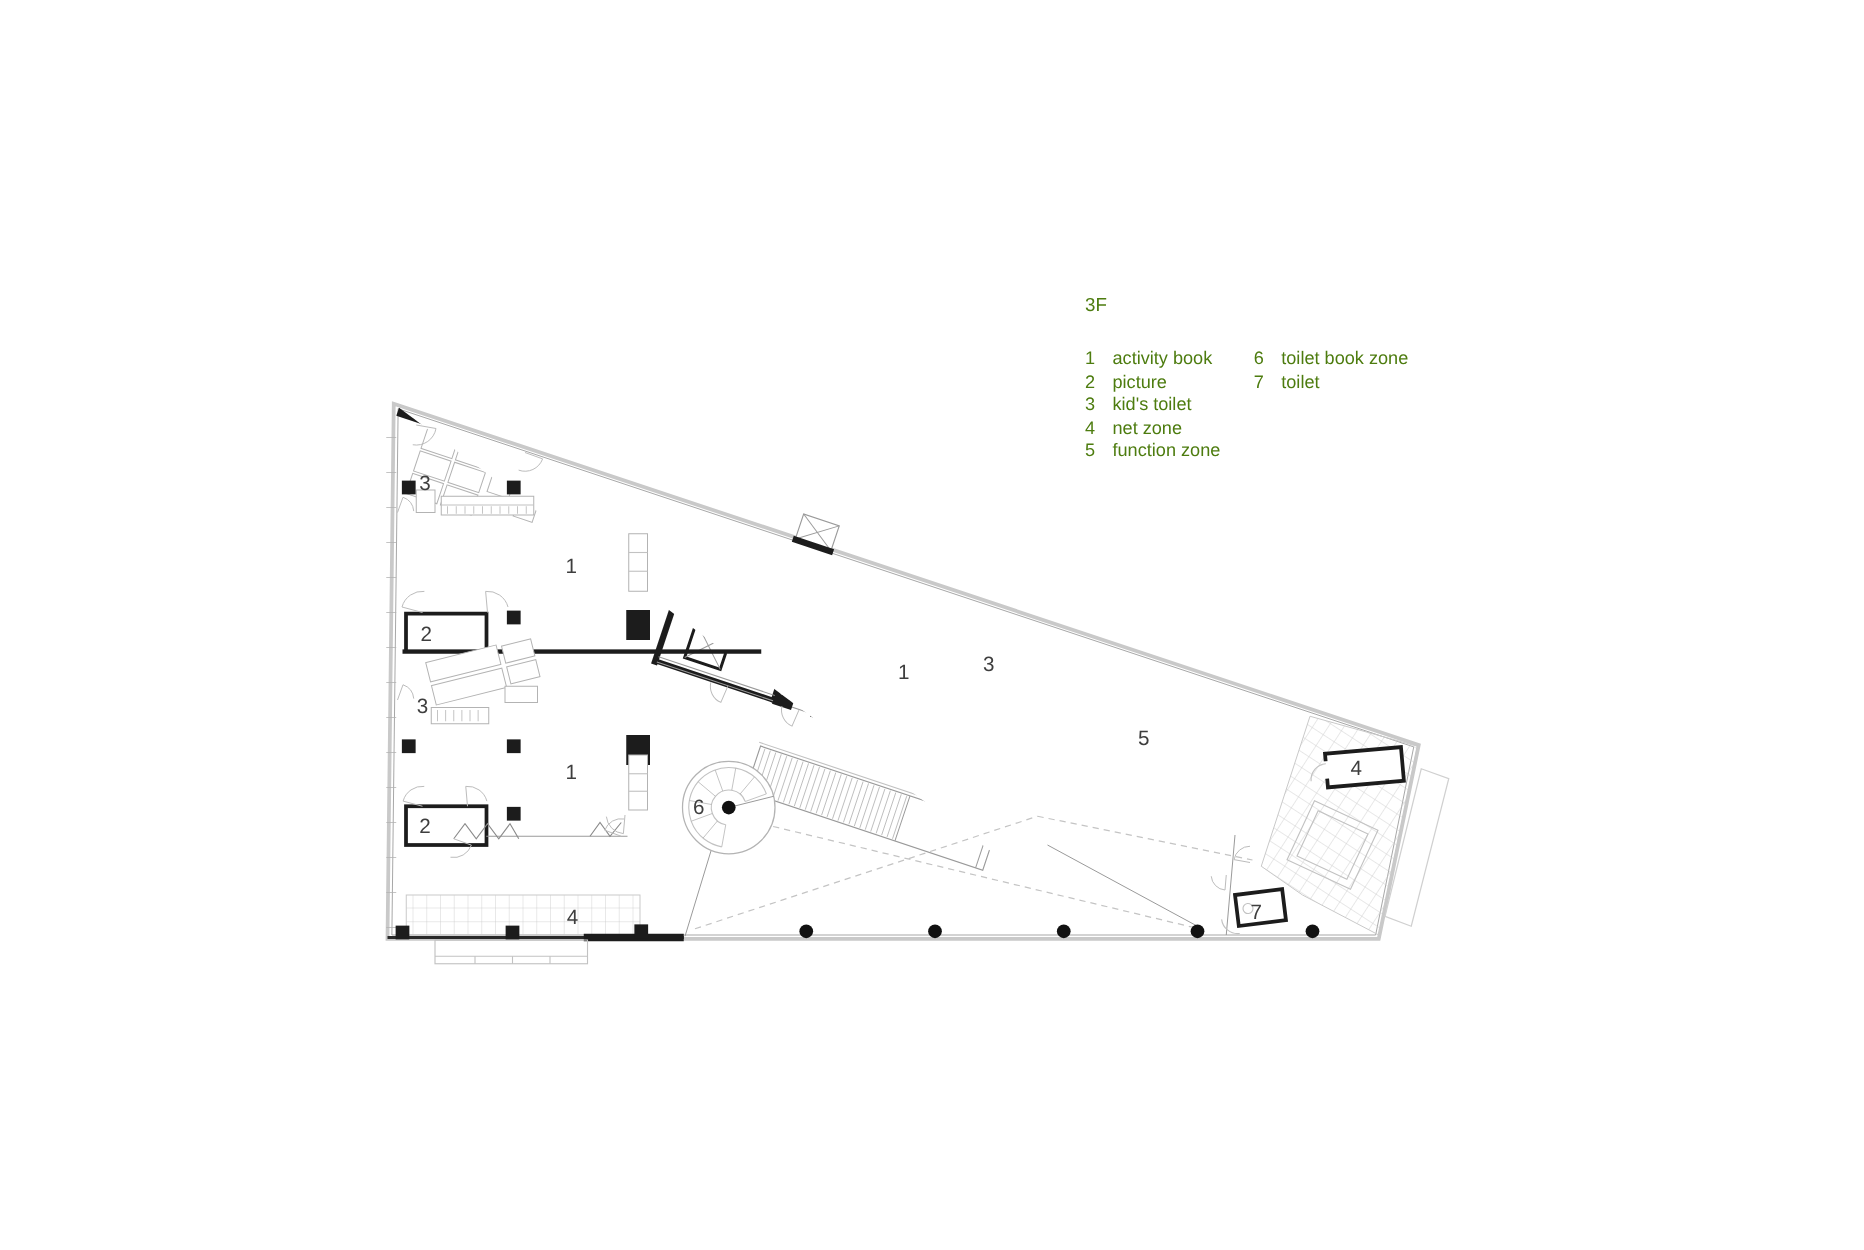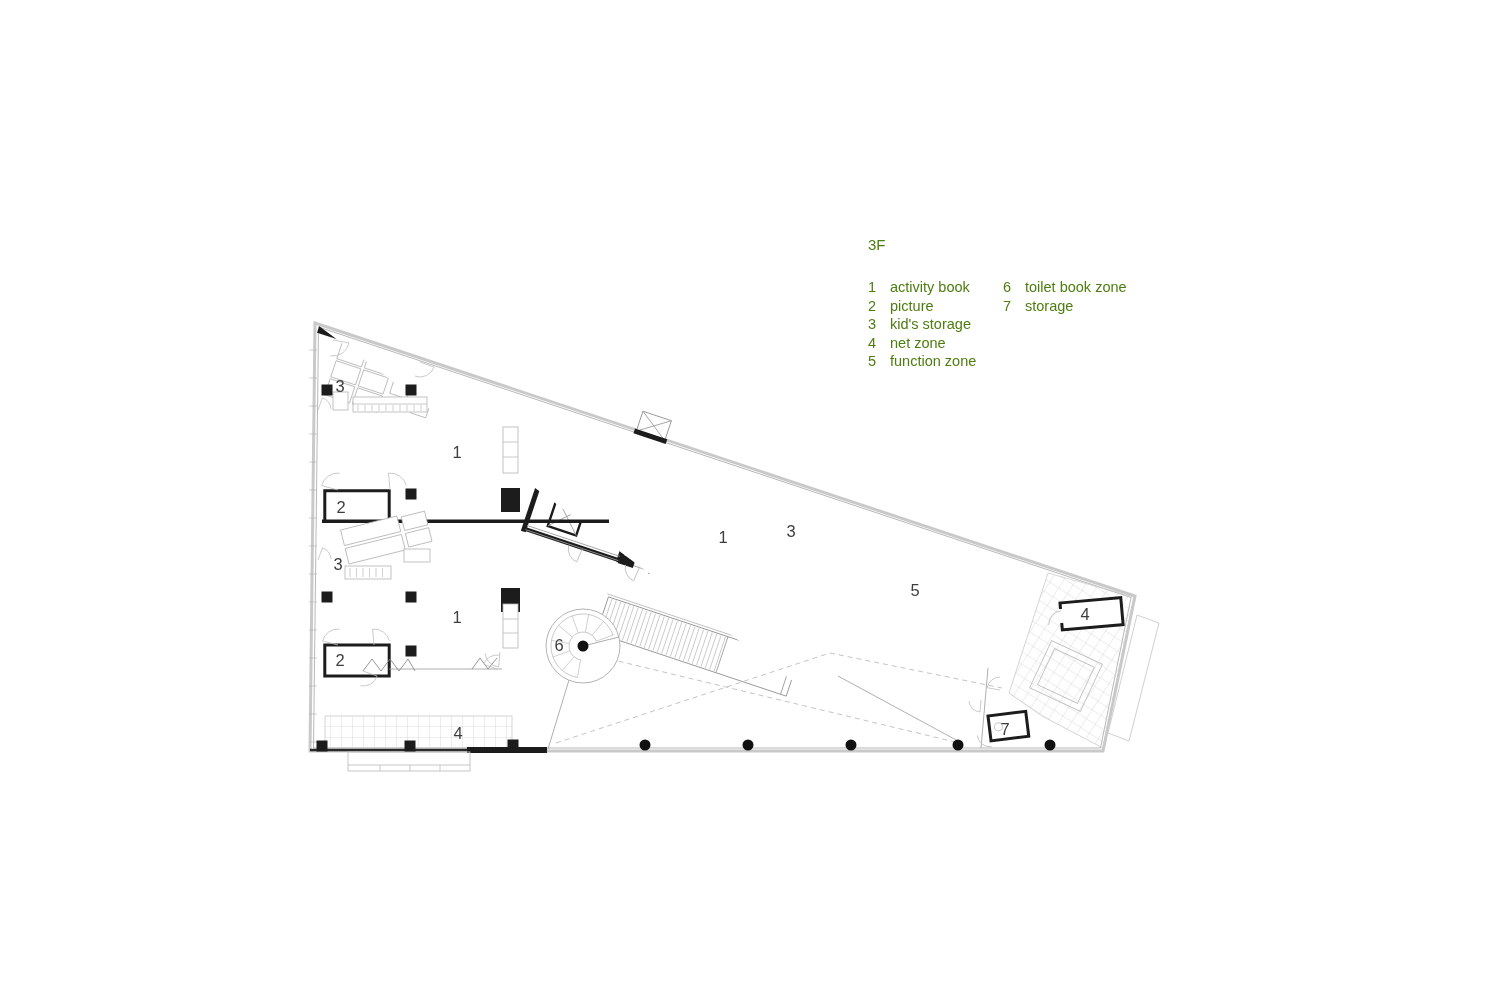--- a/index.html
+++ b/index.html
@@ -455,35 +455,35 @@
       <div class="leg-row">
           <span class="leg-num">1</span>
           <span>activity book</span>
         </div>
       <div class="leg-row">
           <span class="leg-num">2</span>
           <span>picture</span>
         </div>
       <div class="leg-row">
           <span class="leg-num">3</span>
-          <span>kid's storage</span>
+          <span>kid's toilet</span>
         </div>
       <div class="leg-row">
           <span class="leg-num">4</span>
           <span>net zone</span>
         </div>
       <div class="leg-row">
           <span class="leg-num">5</span>
           <span>function zone</span>
         </div>
     </div>
     <div class="leg-col2">
       <div class="leg-row">
           <span class="leg-num">6</span>
           <span>toilet book zone</span>
         </div>
       <div class="leg-row">
           <span class="leg-num">7</span>
-          <span>storage</span>
+          <span>toilet</span>
         </div>
     </div>
   </div>
 </div>
 
 </body></html>

